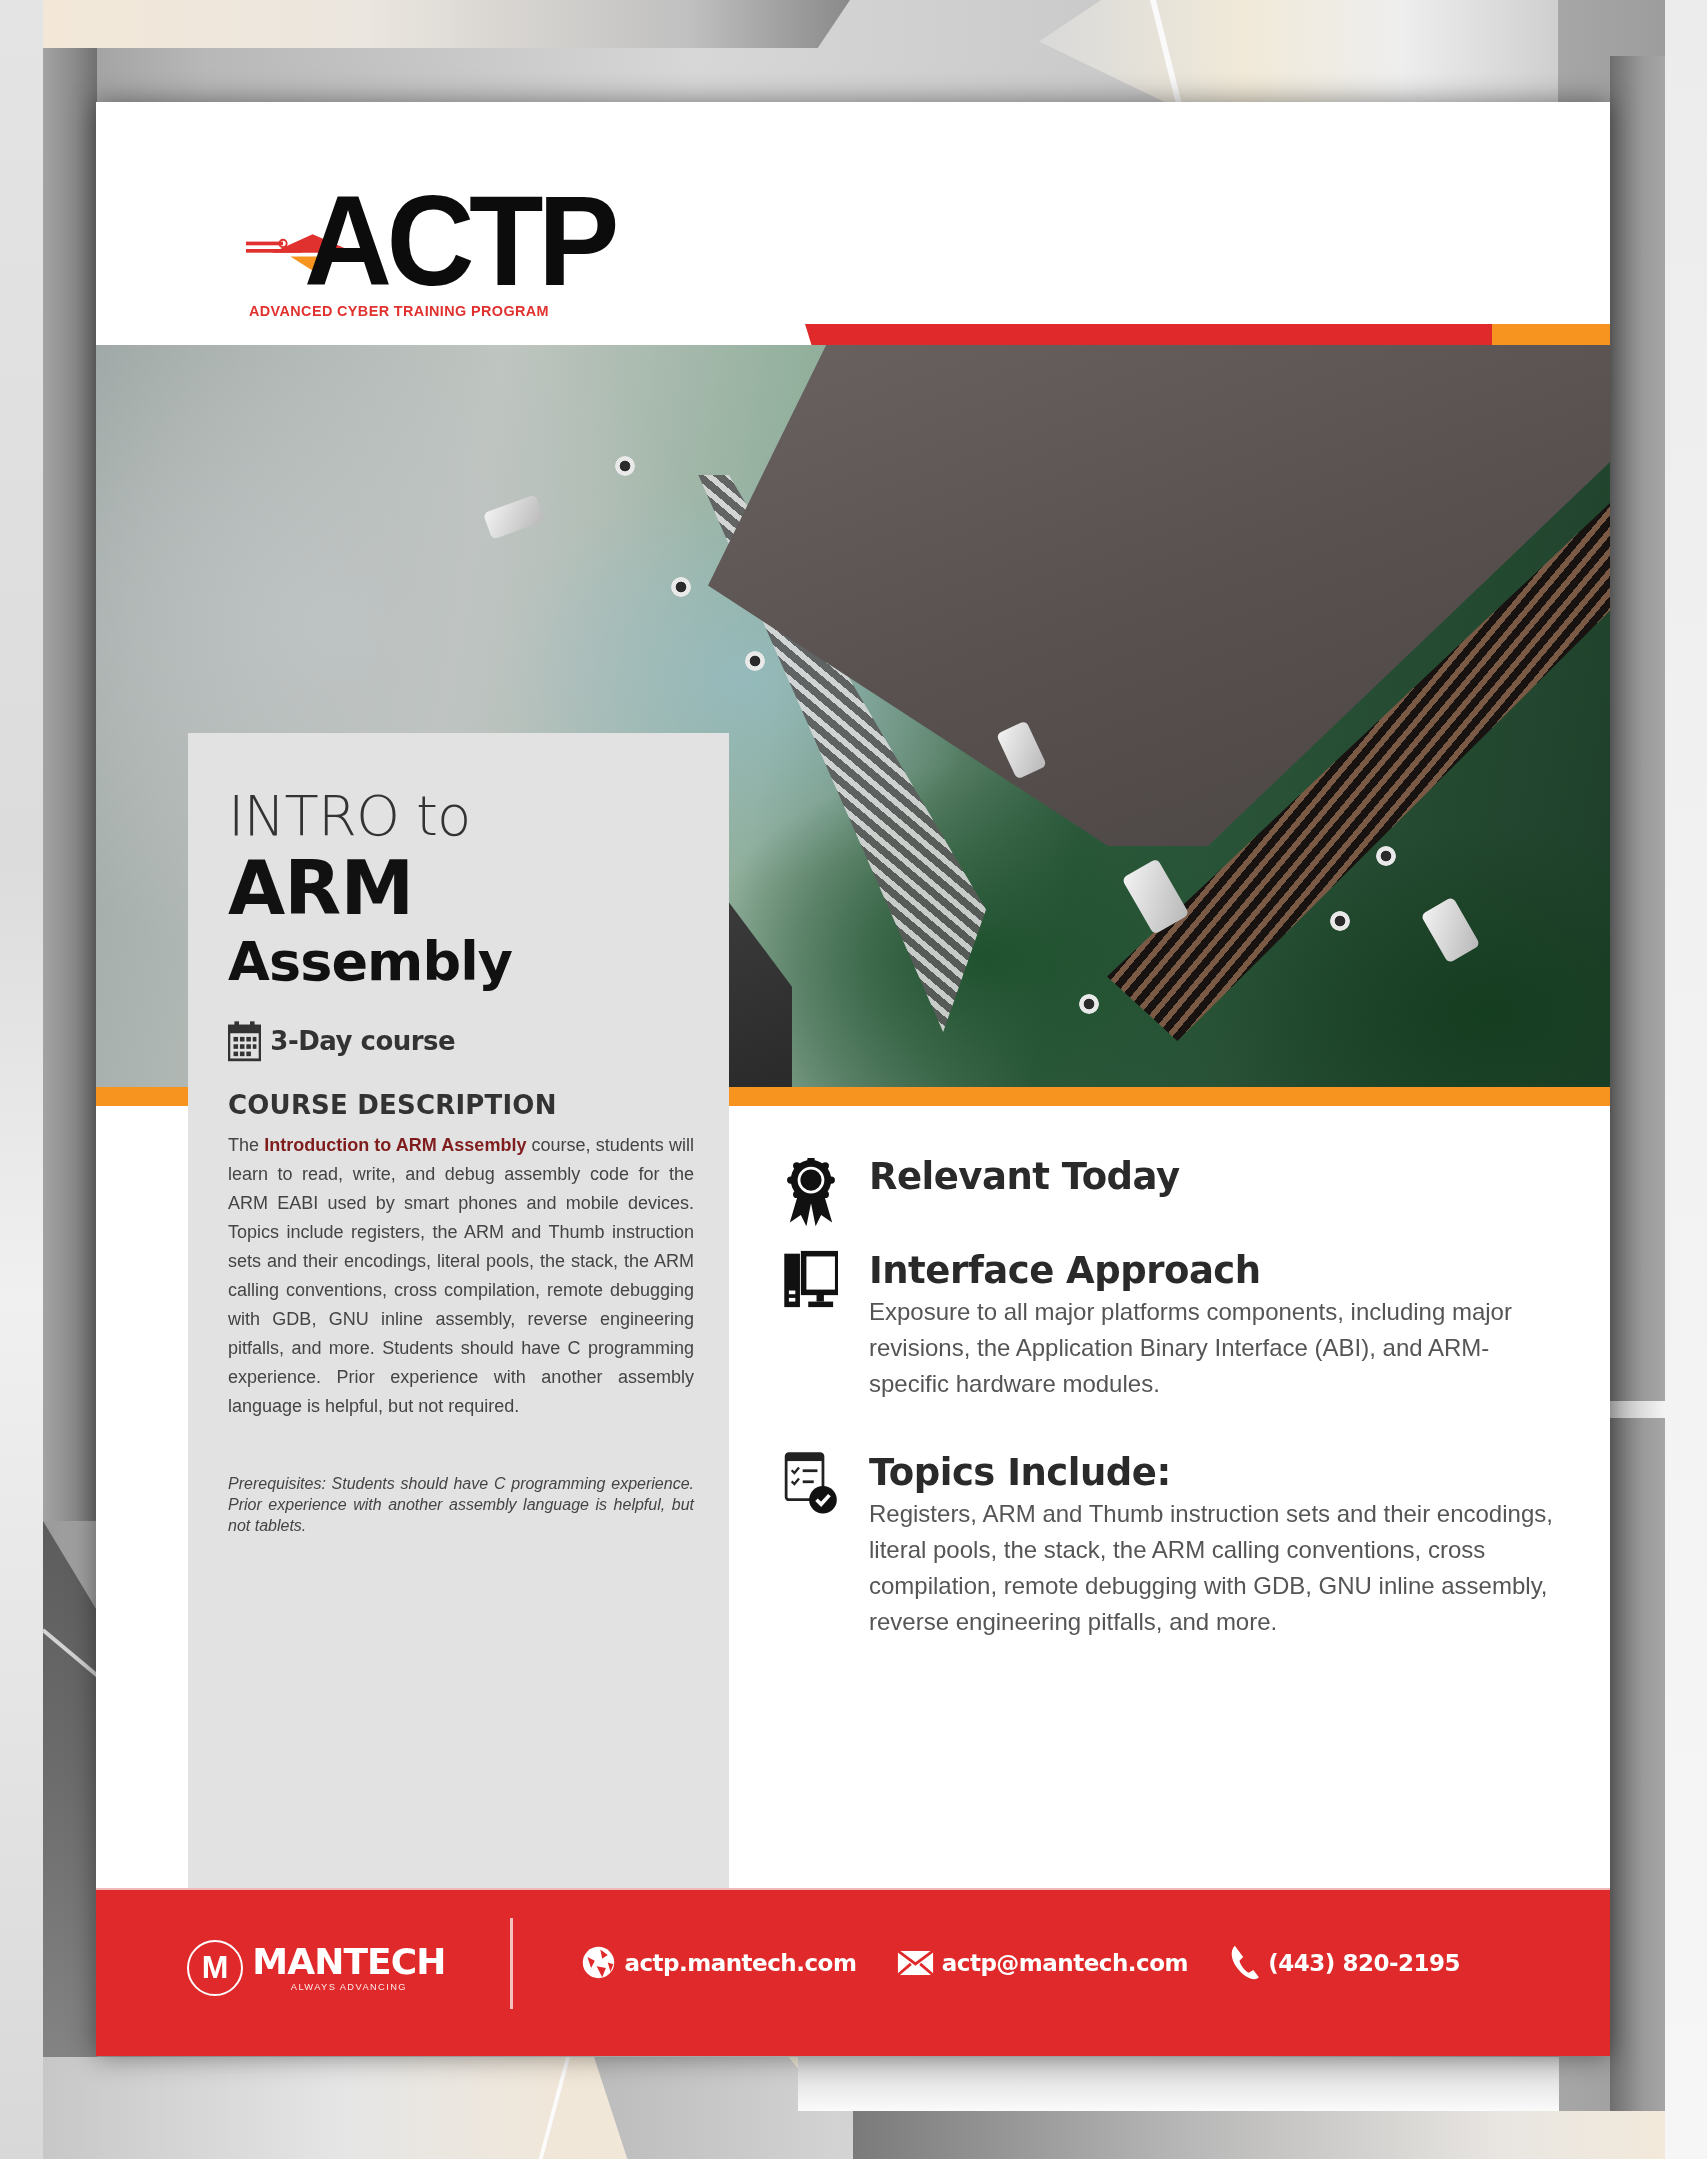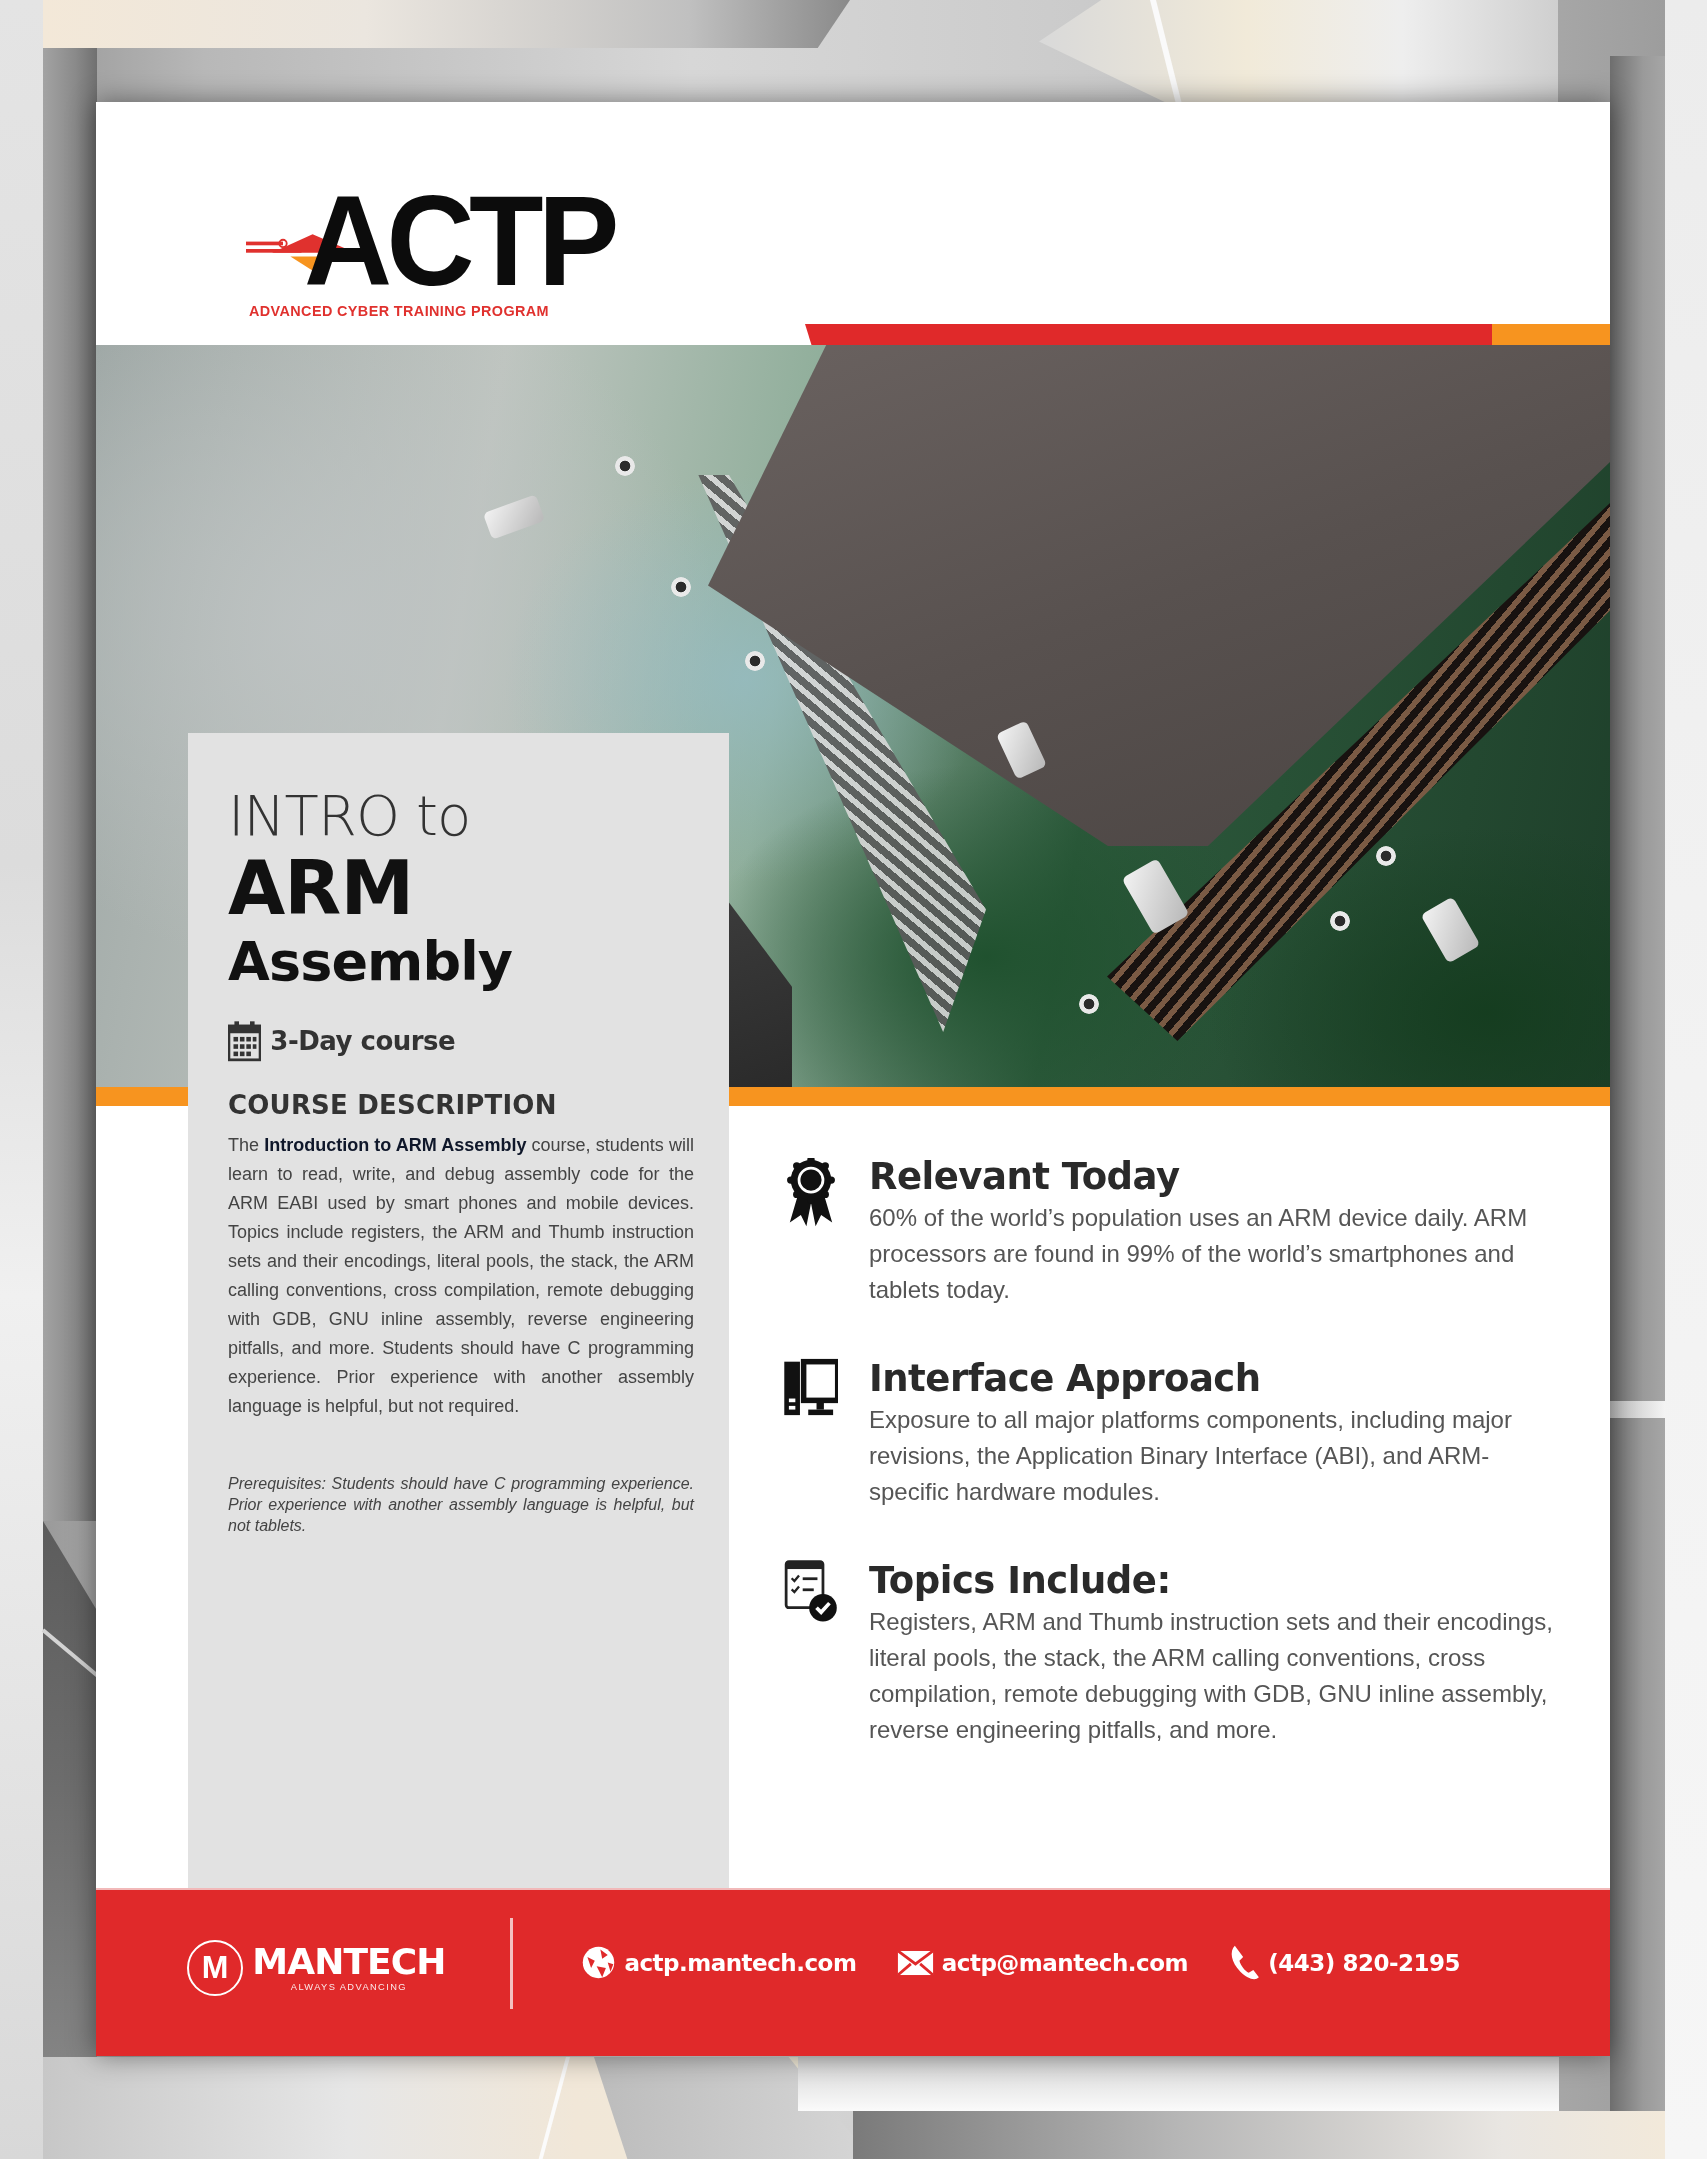--- a/index.html
+++ b/index.html
@@ -189,21 +189,21 @@
   }
   .course-desc-heading {
     margin-top: 28px;
     font-family: "DejaVu Sans", sans-serif; font-weight: 700; font-size: 26px; color: #333;
     letter-spacing: 0.2px;
   }
   .course-desc {
     margin-top: 11px; font-size: 18px; line-height: 29px; color: #444;
     text-align: justify;
   }
-  .course-desc b { color: #0f172a; }
+  .course-desc b { color: #7f1d1d; }
   .course-desc-2 {
     margin-top: 28px; font-size: 18px; line-height: 28px; color: #444; text-align: justify;
   }
   .prereq {
     margin-top: 52px; font-size: 16px; line-height: 21.3px; color: #444;
     font-style: italic; text-align: justify;
   }
 
   
   .features { position: absolute; left: 688px; top: 1052px; width: 779px; }
@@ -346,21 +346,20 @@
             <circle cx="51" cy="24" r="4"></circle>
           <circle cx="13.5" cy="8.5" r="4"></circle>
             <circle cx="44.5" cy="8.5" r="4"></circle>
           <circle cx="13.5" cy="39.5" r="4"></circle>
             <circle cx="44.5" cy="39.5" r="4"></circle>
         </g>
         <circle cx="29" cy="24" r="13" fill="none" stroke="#fff" stroke-width="3"></circle>
         <circle cx="29" cy="24" r="9" fill="#111"></circle>
       </svg>
       <div class="feature-title">Relevant Today</div>
-      <div class="feature-text">60% of the world’s population uses an ARM device daily. ARM processors are found in 99% of the world’s smartphones and tablets today.</div>
     </div>
 
     <div class="feature">
       <svg class="feature-icon" viewBox="0 0 58 76" style="top:1.9px;">
         <rect x="0" y="4" width="17" height="58" fill="#111"></rect>
         <rect x="5" y="44" width="7" height="4" fill="#fff"></rect>
         <rect x="5" y="52" width="7" height="4" fill="#fff"></rect>
         <rect x="21" y="4" width="37" height="42" fill="none" stroke="#111" stroke-width="6"></rect>
         <rect x="35" y="46" width="8" height="10" fill="#111"></rect>
         <rect x="26" y="56" width="27" height="6" fill="#111"></rect>

